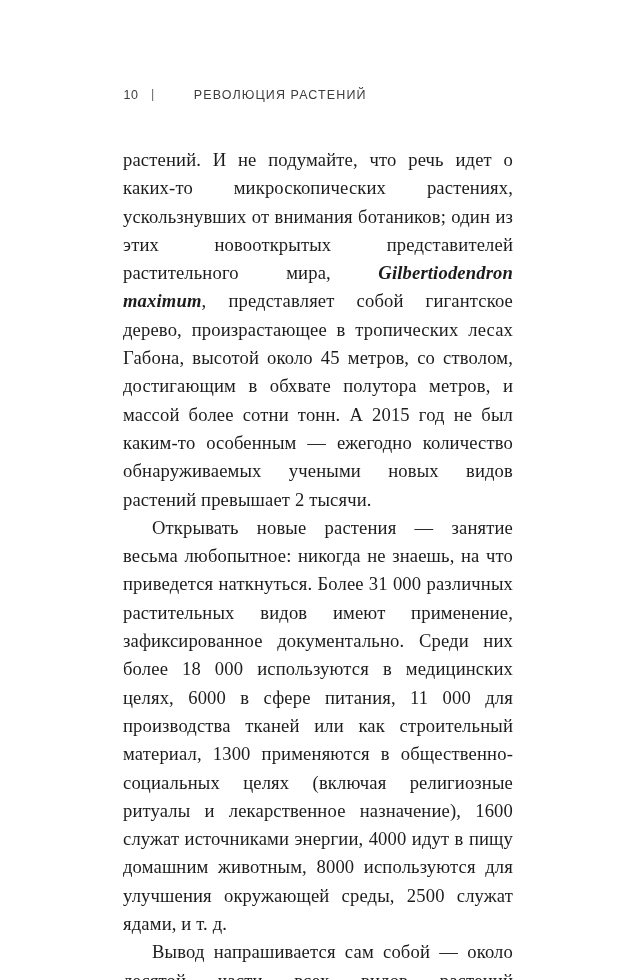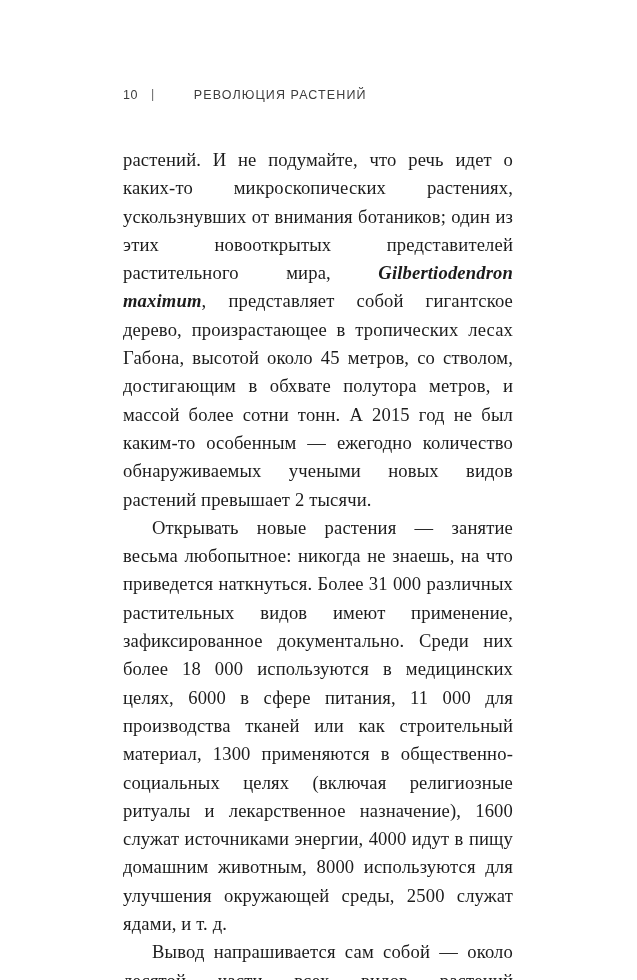--- a/index.html
+++ b/index.html
@@ -22,20 +22,21 @@
     top: 88px;
     left: 123px;
     right: 125px;
     display: flex;
     align-items: center;
     gap: 12px;
     font-family: "Liberation Sans", sans-serif;
     font-size: 12.5px;
     letter-spacing: 0.6px;
     color: var(--header-color, #3c3c3c);
+    text-align: center;
   }
   .running-head .page-num {
     min-width: 16px;
   }
   .running-head .sep {
     display: inline-block;
     transform: translateY(-1px);
     color: #6a6a6a;
     font-weight: 300;
   }

